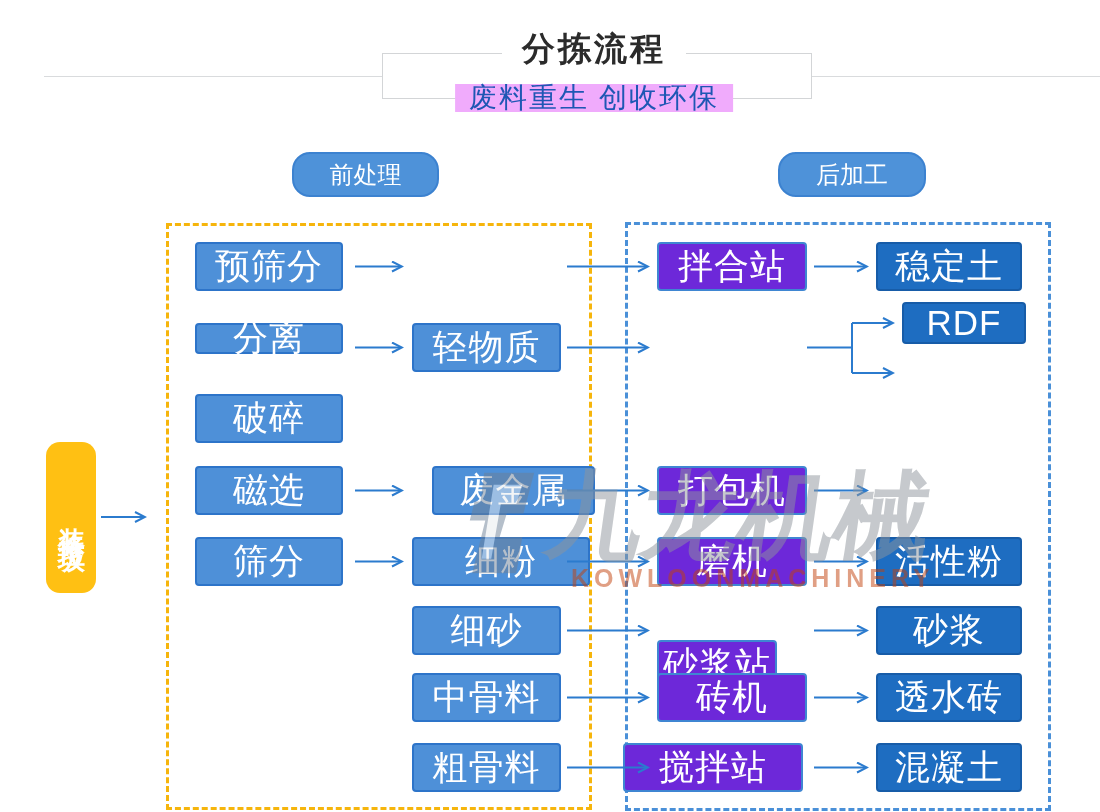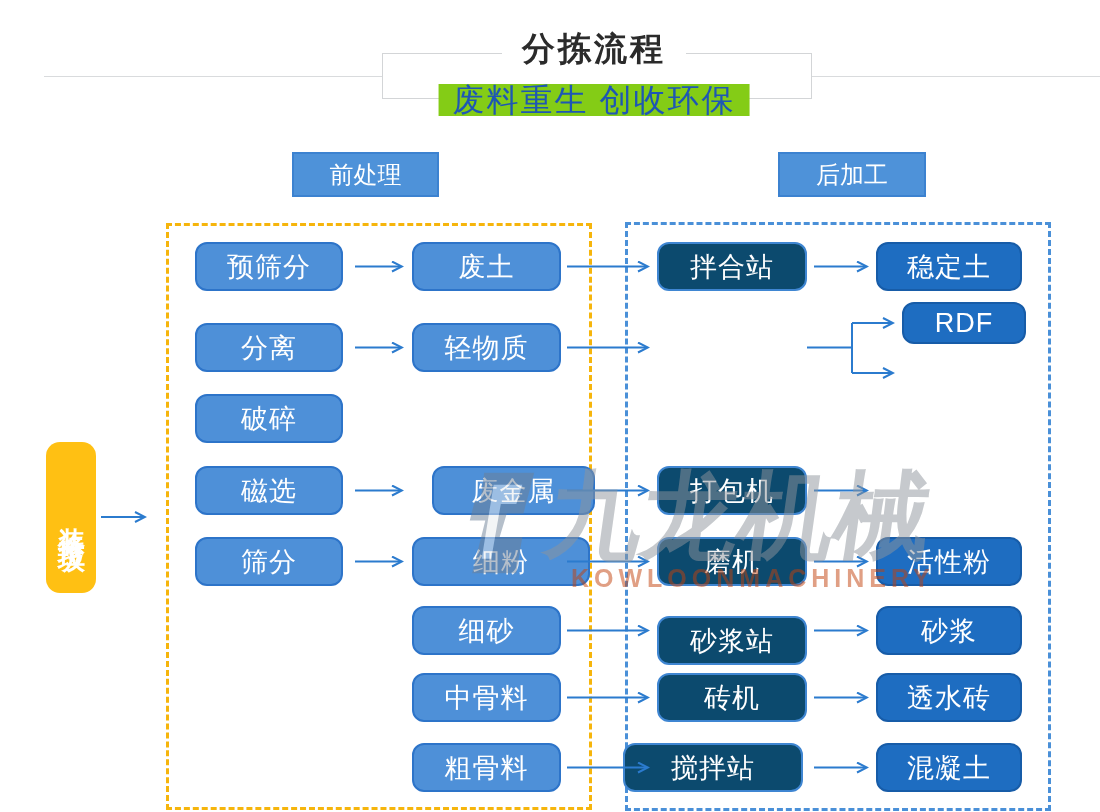--- a/index.html
+++ b/index.html
@@ -9,36 +9,36 @@
     margin-left:44px;
   }
   
   .rule{position:absolute;left:0;top:76px;width:1100px;height:1px;background:#d9dbdd;z-index:1;}
   .title-box{position:absolute;left:338px;top:53px;width:430px;height:46px;
     border:1px solid #d3d5d7;background:#fff;z-index:2;box-sizing:border-box;}
   .main-title{position:absolute;left:50%;top:32px;transform:translateX(-50%);
     background:#fff;padding:0 20px;font-size:33px;font-weight:bold;color:#2b2b2b;
     letter-spacing:3px;line-height:1;white-space:nowrap;z-index:3;}
   .sub-title{position:absolute;left:50%;top:84px;transform:translateX(-50%);
-    background:#84cc16;padding:0 14px;font-size:32px;color:#1e57b4;
+    background:#f0abfc;padding:0 14px;font-size:28px;color:#1e57b4;
     letter-spacing:2px;line-height:1;white-space:nowrap;z-index:3;}
   
   .section-btn{position:absolute;display:flex;align-items:center;justify-content:center;
-    background:#4e92d9;border:2px solid #3c82d0;border-radius:0;color:#fff;
+    background:#4e92d9;border:2px solid #3c82d0;border-radius:18px;color:#fff;
     font-size:24px;box-sizing:border-box;z-index:2;}
   
   .frame{position:absolute;box-sizing:border-box;z-index:0;}
   .frame.pre{left:122px;top:223px;width:426px;height:587px;border:3px dashed #f6b50c;}
   .frame.post{left:581px;top:222px;width:426px;height:589px;border:3px dashed #4a90d8;}
   
   .node{position:absolute;display:flex;align-items:center;justify-content:center;
-    color:#fff;font-size:27px;border-radius:12px;box-sizing:border-box;z-index:1;
+    color:#fff;font-size:35px;border-radius:4px;box-sizing:border-box;z-index:1;
     letter-spacing:1px;white-space:nowrap;text-align:center;}
   .node.mid{background:#4e90d8;border:2px solid #2d74c9;}
-  .node.light{background:#0c4a6e;border:2px solid #3f86d2;}
+  .node.light{background:#6d28d9;border:2px solid #3f86d2;}
   .node.dark{background:#1e6dc1;border:2px solid #175ca8;}
   
   .source-box{position:absolute;left:2px;top:442px;width:50px;height:151px;
     background:#ffc013;border-radius:14px;display:flex;align-items:center;justify-content:center;
     color:#fff;font-weight:bold;font-size:27px;z-index:1;
     writing-mode:vertical-rl;text-orientation:upright;letter-spacing:6px;line-height:1;}
   
   #arrows{position:absolute;left:0;top:0;z-index:1;pointer-events:none;}
   
   .watermark{position:absolute;left:0;top:0;width:1100px;height:812px;z-index:2;
@@ -61,37 +61,36 @@
 
   <div class="section-btn" style="left:248px;top:152px;width:147px;height:45px">前处理</div>
   <div class="section-btn" style="left:734px;top:152px;width:148px;height:45px">后加工</div>
 
   <div class="frame pre"></div>
   <div class="frame post"></div>
 
   <div class="source-box">装修垃圾</div>
 
   <div class="node mid" style="left:151px;top:242px;width:148px;height:49px">预筛分</div>
-  <div class="node mid" style="left:151px;top:323px;width:148px;height:49px">分离</div>
+  <div class="node mid" style="left:151px;top:323px;width:148px;height:31px">分离</div>
   <div class="node mid" style="left:151px;top:394px;width:148px;height:49px">破碎</div>
   <div class="node mid" style="left:151px;top:466px;width:148px;height:49px">磁选</div>
   <div class="node mid" style="left:151px;top:537px;width:148px;height:49px">筛分</div>
 
-  <div class="node mid" style="left:368px;top:242px;width:149px;height:49px">废土</div>
   <div class="node mid" style="left:368px;top:323px;width:149px;height:49px">轻物质</div>
   <div class="node mid" style="left:388px;top:466px;width:163px;height:49px">废金属</div>
   <div class="node mid" style="left:368px;top:537px;width:178px;height:49px">细粉</div>
   <div class="node mid" style="left:368px;top:606px;width:149px;height:49px">细砂</div>
   <div class="node mid" style="left:368px;top:673px;width:149px;height:49px">中骨料</div>
   <div class="node mid" style="left:368px;top:743px;width:149px;height:49px">粗骨料</div>
 
   <div class="node light" style="left:613px;top:242px;width:150px;height:49px">拌合站</div>
   <div class="node light" style="left:613px;top:466px;width:150px;height:49px">打包机</div>
   <div class="node light" style="left:613px;top:537px;width:150px;height:49px">磨机</div>
-  <div class="node light" style="left:613px;top:616px;width:150px;height:49px">砂浆站</div>
+  <div class="node light" style="left:613px;top:640px;width:120px;height:49px">砂浆站</div>
   <div class="node light" style="left:613px;top:673px;width:150px;height:49px">砖机</div>
   <div class="node light" style="left:579px;top:743px;width:180px;height:49px">搅拌站</div>
 
   <div class="node dark" style="left:832px;top:242px;width:146px;height:49px">稳定土</div>
   <div class="node dark" style="left:858px;top:302px;width:124px;height:42px">RDF</div>
   <div class="node dark" style="left:832px;top:537px;width:146px;height:49px">活性粉</div>
   <div class="node dark" style="left:832px;top:606px;width:146px;height:49px">砂浆</div>
   <div class="node dark" style="left:832px;top:673px;width:146px;height:49px">透水砖</div>
   <div class="node dark" style="left:832px;top:743px;width:146px;height:49px">混凝土</div>
 

